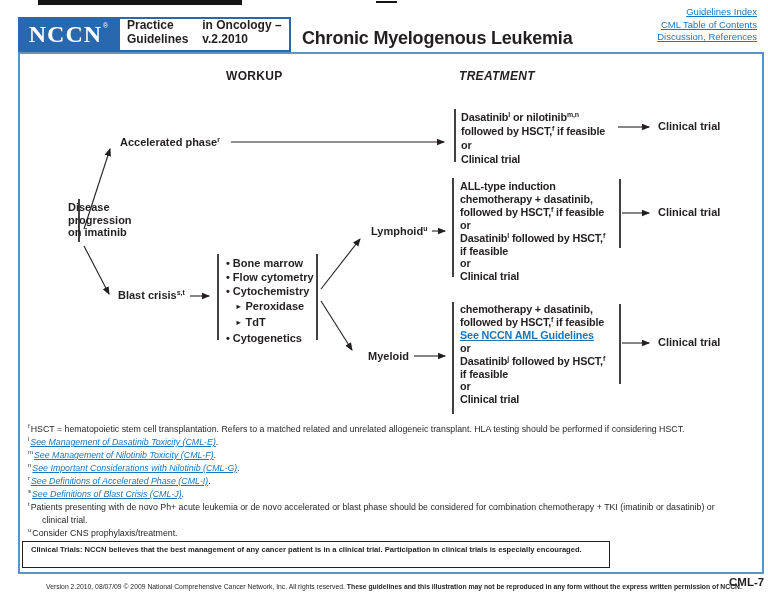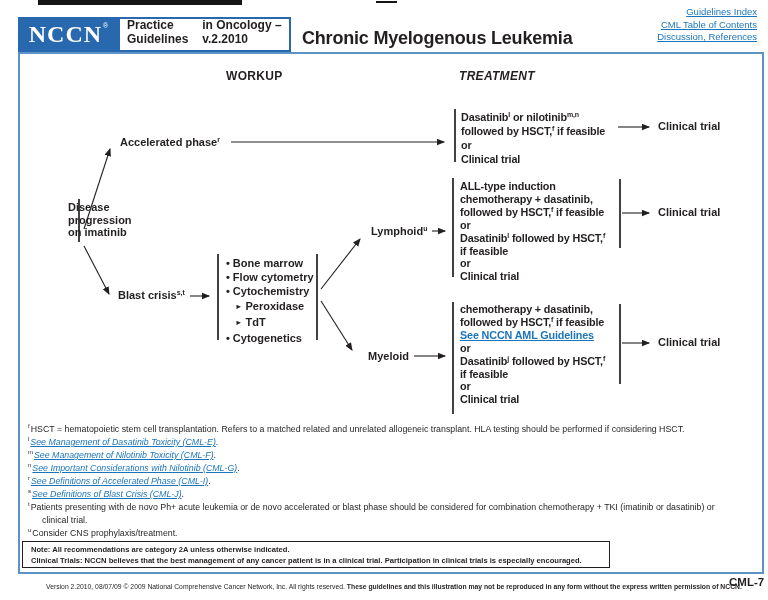--- a/index.html
+++ b/index.html
@@ -164,18 +164,17 @@
   <div class="fn"><sup>l</sup><span class="fn-link">See Management of Dasatinib Toxicity (CML-E)</span><span>.</span></div>
   <div class="fn"><sup>m</sup><span class="fn-link">See Management of Nilotinib Toxicity (CML-F)</span><span>.</span></div>
   <div class="fn"><sup>n</sup><span class="fn-link">See Important Considerations with Nilotinib (CML-G)</span><span>.</span></div>
   <div class="fn"><sup>r</sup><span class="fn-link">See Definitions of Accelerated Phase (CML-I)</span><span>.</span></div>
   <div class="fn"><sup>s</sup><span class="fn-link">See Definitions of Blast Crisis (CML-J)</span><span>.</span></div>
   <div class="fn fn-t"><sup>t</sup><span>Patients presenting with de novo Ph+ acute leukemia or de novo accelerated or blast phase should be considered for combination chemotherapy + TKI (imatinib or dasatinib) or clinical trial.</span></div>
   <div class="fn"><sup>u</sup><span>Consider CNS prophylaxis/treatment.</span></div>
 </div>
 
 <div class="note-box">
-  <div>Note:  All recommendations are category 2A unless otherwise indicated.</div>
   <div>Clinical Trials: NCCN believes that the best management of any cancer patient is in a clinical trial.  Participation in clinical trials is especially encouraged.</div>
 </div>
 
 <div class="footer"><span>Version 2.2010, 08/07/09 © 2009 National Comprehensive Cancer Network, Inc. All rights reserved. </span><b>These guidelines and this illustration may not be reproduced in any form without the express written permission of NCCN.</b></div>
 <div class="page-id">CML-7</div>
 
 </body></html>

